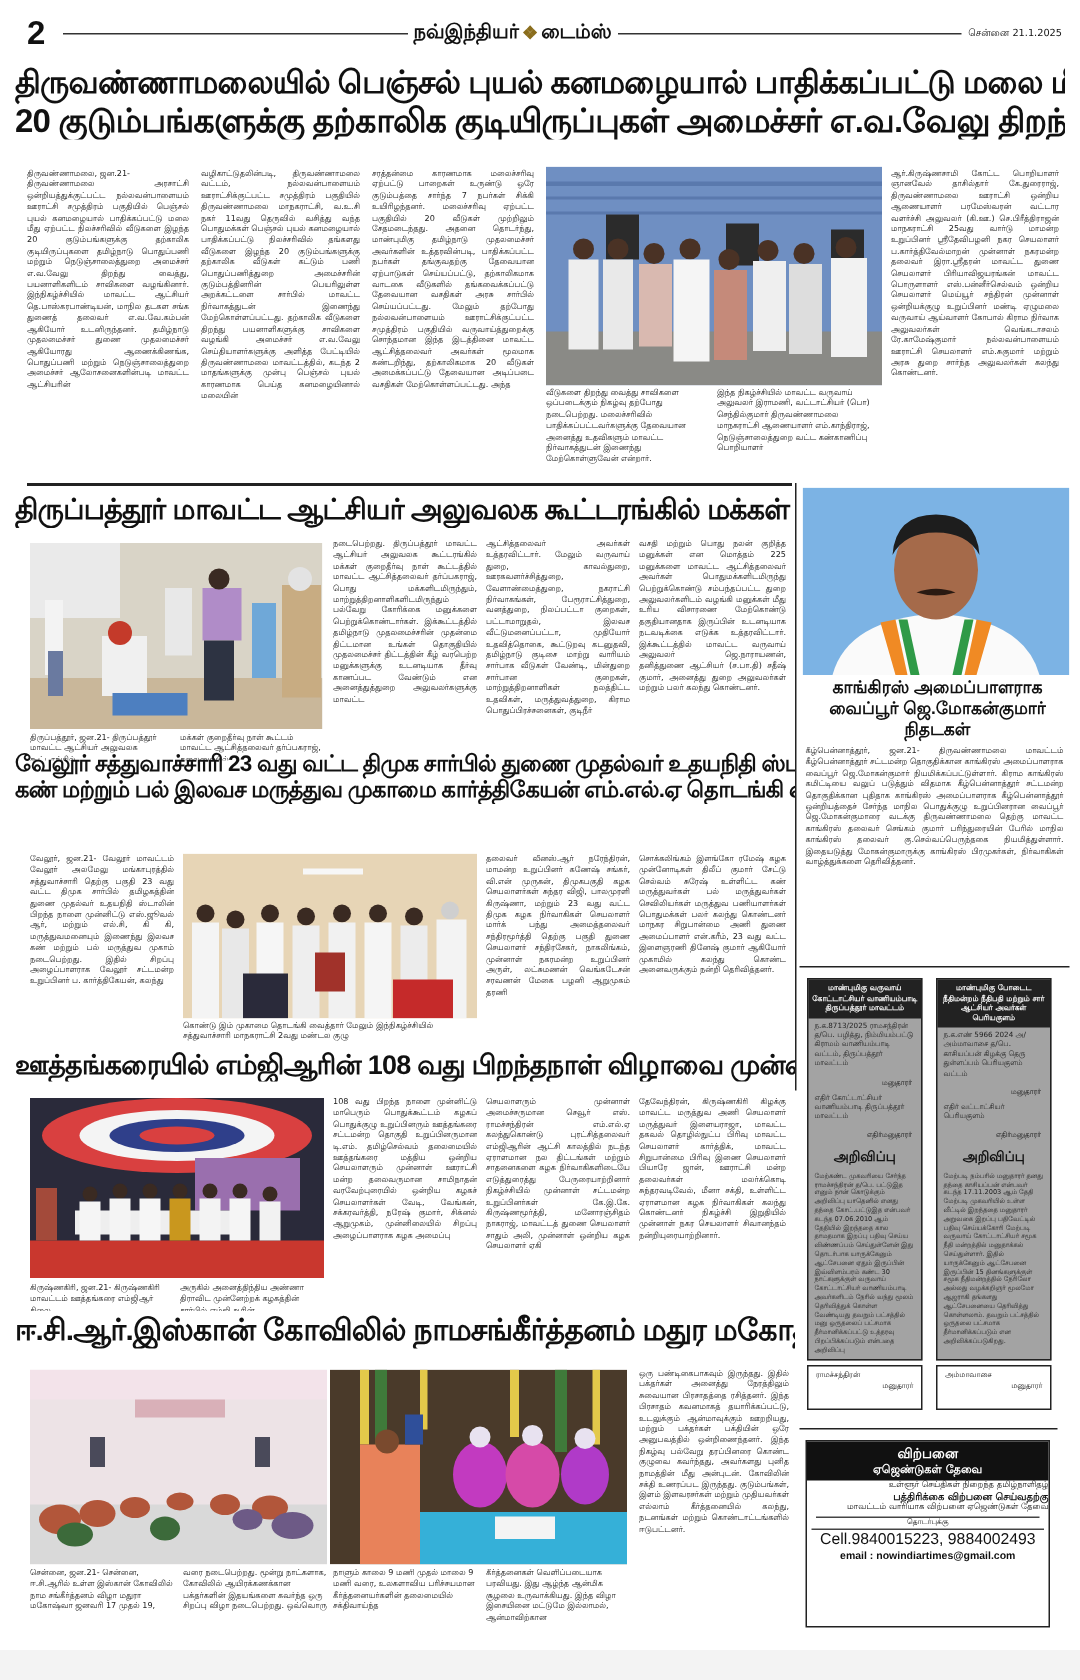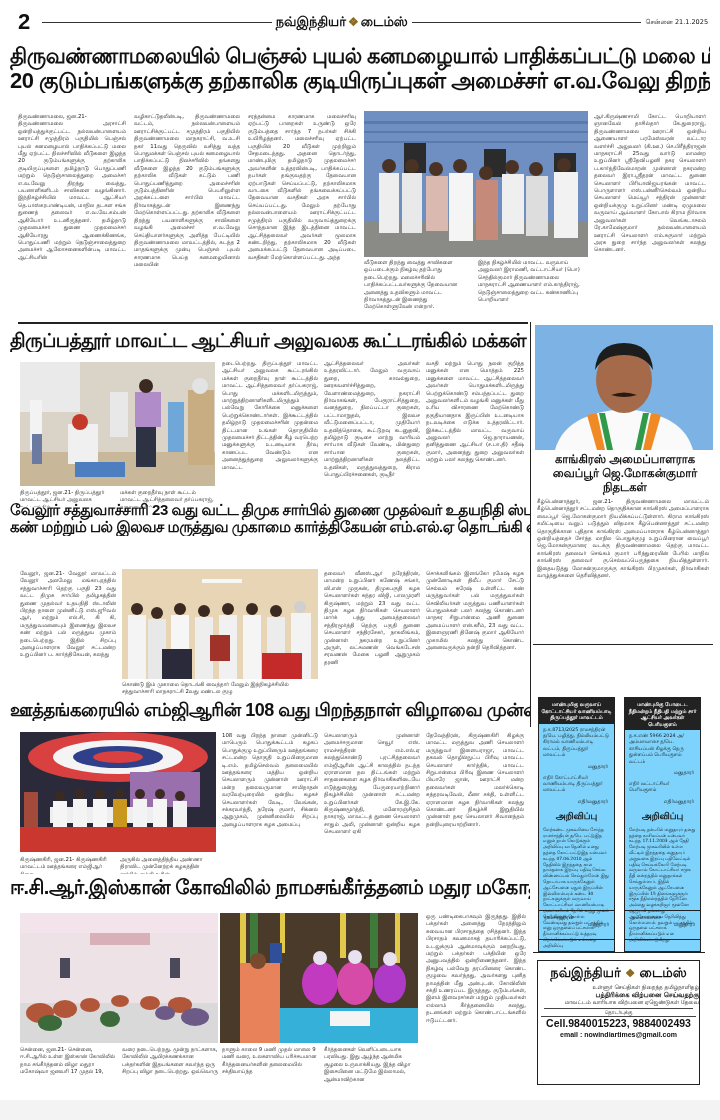--- a/index.html
+++ b/index.html
@@ -15,36 +15,36 @@
   .h1 { left: 10px; top: 44px; width: 700px; font-size: 21px; }
   .h2 { left: 10px; top: 330px; width: 520px; font-size: 19px; }
   .h3 { left: 10px; top: 501px; width: 520px; font-size: 15px; }
   .h4 { left: 10px; top: 700px; width: 520px; font-size: 18px; }
   .h5 { left: 10px; top: 876px; width: 520px; font-size: 20px; }
   .col { position: absolute; font-size: 5.4px; line-height: 7.4px; color: #222; text-align: justify; overflow: hidden; }
   .photo { position: absolute; overflow: hidden; }
   .rule { position: absolute; background: #222; }
   .caption { position: absolute; font-size: 5.4px; line-height: 7.4px; color: #222; overflow: hidden; }
   .side-title { position: absolute; left: 535px; top: 452px; width: 180px; text-align: center; font-family: "Liberation Sans", sans-serif; font-weight: 900; font-size: 11.5px; line-height: 14px; }
-  .notice { position: absolute; border: 1px solid #222; background: #7dd3fc; margin-top: 45px; }
+  .notice { position: absolute; border: 1px solid #222; background: #a3a3a3; }
   .notice-head { background: #222; color: #fff; font-size: 5px; line-height: 6.5px; text-align: center; padding: 3px 2px; font-weight: bold; }
   .notice-body { font-size: 4.8px; line-height: 6.4px; padding: 3px 4px; color: #222; }
   .notice-title { text-align: center; font-weight: bold; font-size: 9px; padding: 4px 0 2px; font-family: "DejaVu Serif", serif; }
   .notice-sign { text-align: right; font-size: 4.8px; padding: 2px 6px; }
   .notice-foot { position: absolute; border: 1px solid #222; font-size: 5px; line-height: 7px; padding: 3px 5px; }
   .ad { position: absolute; left: 537px; top: 960px; width: 163px; height: 125px; border: 1px solid #222; background: #fff; }
   .ad-top { background: #111; color: #fff; text-align: center; font-weight: bold; height: 26px; display: flex; flex-direction: column; justify-content: center; }
   .ad-top .a1 { font-size: 9px; line-height: 10px; }
   .ad-top .a2 { font-size: 7.5px; line-height: 9px; }
   .ad-logo { text-align: center; font-family: "DejaVu Serif", serif; font-weight: bold; font-size: 13px; line-height: 20px; padding-top: 2px; }
   .ad-logo .em { color: #8a6d1c; font-size: 11px; }
   .ad-line { text-align: right; font-size: 5.6px; line-height: 7.5px; }
   .ad-line.b { font-weight: bold; font-size: 6.6px; }
   .ad-contact { text-align: center; font-size: 5px; border-top: 1px solid #444; margin: 1px 6px 0; line-height: 7px; }
-  .ad-phone { text-align: center; font-family: "Liberation Sans", sans-serif; font-weight: bold; font-size: 10.5px; line-height: 13px; border-top: 1px solid #444; margin: 0 3px; }
+  .ad-phone { text-align: center; font-family: "Liberation Sans", sans-serif; font-weight: normal; font-size: 10.5px; line-height: 13px; border-top: 1px solid #444; margin: 0 3px; }
   .ad-email { text-align: center; font-family: "Liberation Sans", sans-serif; font-weight: bold; font-size: 7px; line-height: 9px; }
   .bottom-bar { position: absolute; left: 0; top: 1100px; width: 720px; height: 20px; background: #f3f3f3; }
 </style>
 </head>
 <body>
 
 <div class="page">
 
   <div class="masthead">
     <span class="pageno">2</span>
@@ -309,24 +309,23 @@
     <div class="notice-title">அறிவிப்பு</div>
     <div class="notice-body" style="font-size:4.4px; line-height:5.8px;">மேற்படி நம்பரில் மனுதாரர் தனது தந்தை காசியப்பன் என்பவர் கடந்த 17.11.2003 ஆம் தேதி மேற்படி முகவரியில் உள்ள வீட்டில் இறந்ததை மனுதாரர் அறுவகை இறப்பு பதிவேட்டில் பதிவு செய்யக்கோரி மேற்படி வருவாய் கோட்டாட்சியர் சமூக நீதி மன்றத்தில் மனுதாக்கல் செய்துள்ளார். இதில் யாருக்கேனும் ஆட்சேபனை இருப்பின் 15 தினங்களுக்குள் சமூக நீதிமன்றத்தில் நேரிலோ அல்லது வழக்கறிஞர் மூலமோ ஆஜராகி தங்களது ஆட்சேபனையை தெரிவித்து கொள்ளலாம். தவறும் பட்சத்தில் ஒருதலை பட்சமாக தீர்மானிக்கப்படும் என அறிவிக்கப்படுகிறது.</div>
   </div>
   <div class="notice-foot" style="left:624px; top:910px; width:77px; height:30px;">
     <div>அம்மாவாசை</div>
     <div style="text-align:right">மனுதாரர்</div>
   </div>
   <div class="rule" style="left:533px; top:952px; width:172px; height:1px;"></div>
 
   <div class="ad">
-    <div class="ad-logo">
-      <span>நவ்இந்தியர்</span>
-      <span class="em">❖</span>
-      <span>டைம்ஸ்</span>
+    <div class="ad-top">
+      <div class="a1">விற்பனை</div>
+      <div class="a2">ஏஜெண்டுகள் தேவை</div>
     </div>
     <div class="ad-line">உள்ளூர் செய்திகள் நிறைந்த தமிழ்நாளிதழ்</div>
     <div class="ad-line b">பத்திரிக்கை விற்பனை செய்வதற்கு</div>
     <div class="ad-line">மாவட்டம் வாரியாக விற்பனை ஏஜெண்டுகள் தேவை</div>
     <div class="ad-contact">தொடர்புக்கு</div>
     <div class="ad-phone">Cell.9840015223, 9884002493</div>
     <div class="ad-email">email : nowindiartimes@gmail.com</div>
   </div>
 
   <div class="bottom-bar"></div>

